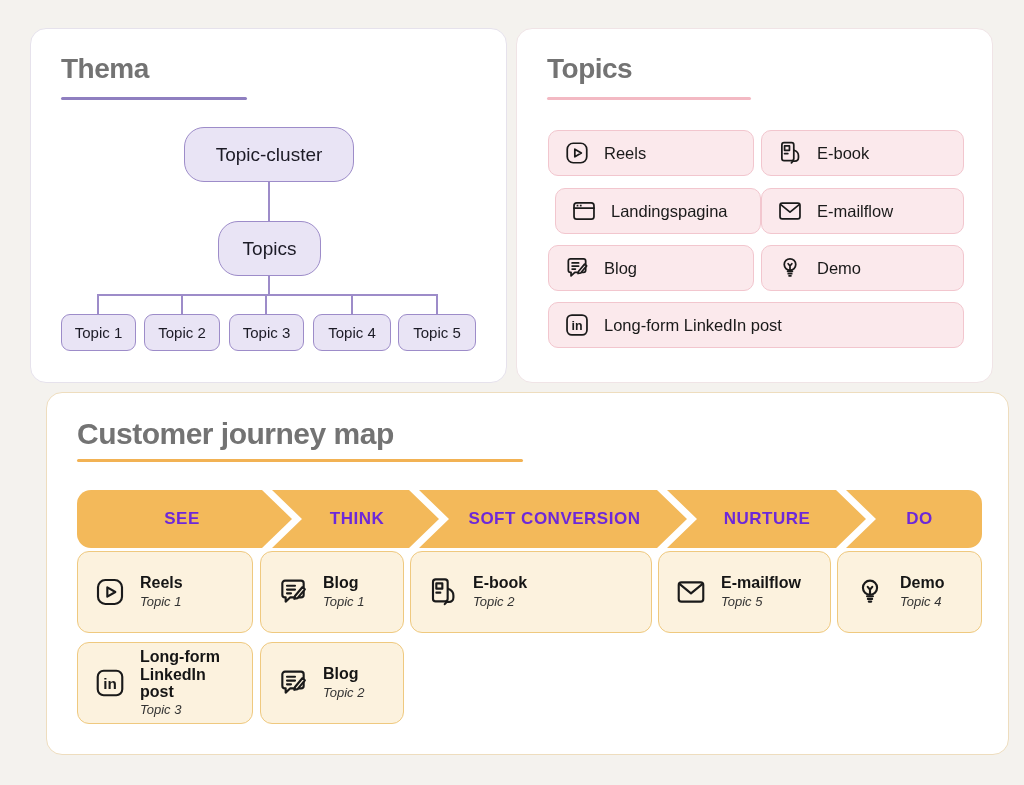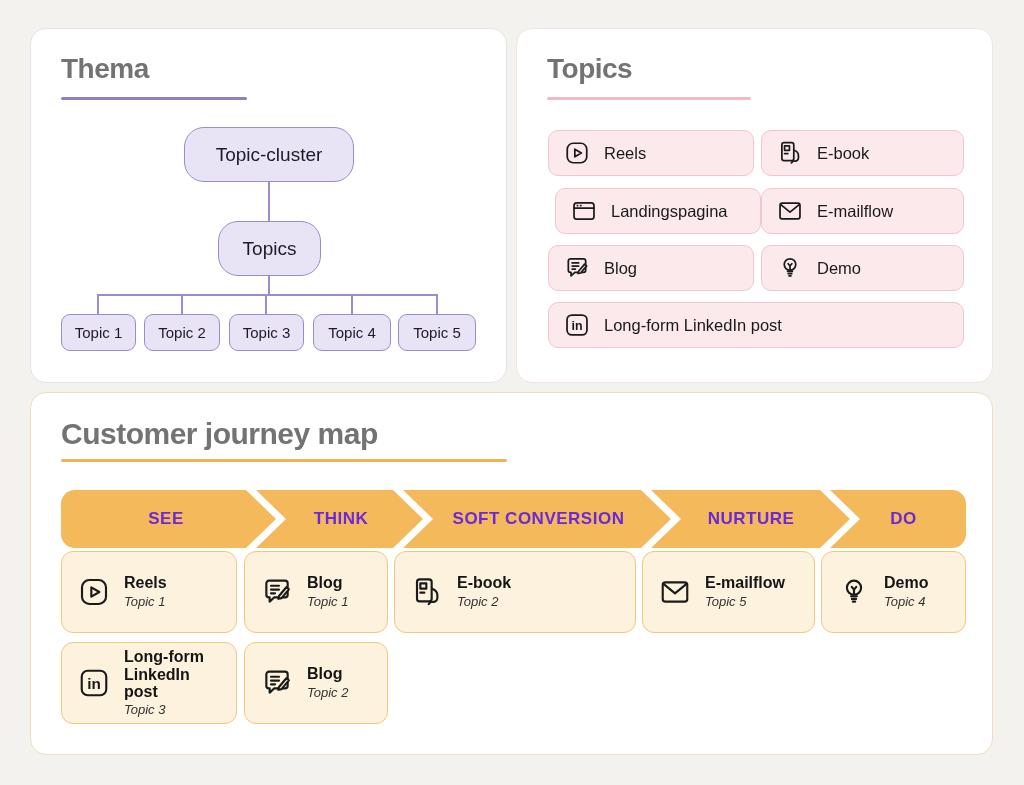--- a/index.html
+++ b/index.html
@@ -11,21 +11,21 @@
     position:relative;
     overflow:hidden;
   }
   .panel {
     position:absolute;
     background:#ffffff;
     border-radius:16px;
   }
   #panel-thema   { left:30px;  top:28px;  width:477px; height:355px; border:1.5px solid #e6e2ec; }
   #panel-formats { left:516px; top:28px;  width:477px; height:355px; border:1.5px solid #f0e4e6; }
-  #panel-journey { left:30px;  top:392px; width:963px; height:363px; border:1.5px solid #eeddbe; }
+  #panel-journey { left:46px;  top:392px; width:963px; height:363px; border:1.5px solid #eeddbe; }
 
   .panel-title {
     position:absolute; left:30px; top:24px;
     font-size:28px; font-weight:800; letter-spacing:-0.5px; color:#737373;
   }
   #panel-journey .panel-title { font-size:30px; }
   .title-underline { position:absolute; height:2.5px; border-radius:2px; }
   #thema-underline   { left:30px; top:68px; width:186px; background:#8f7fc0; }
   #formats-underline { left:30px; top:68px; width:204px; background:#f3b9c3; }
   #journey-underline { left:30px; top:66px; width:446px; background:#f2b254; }

